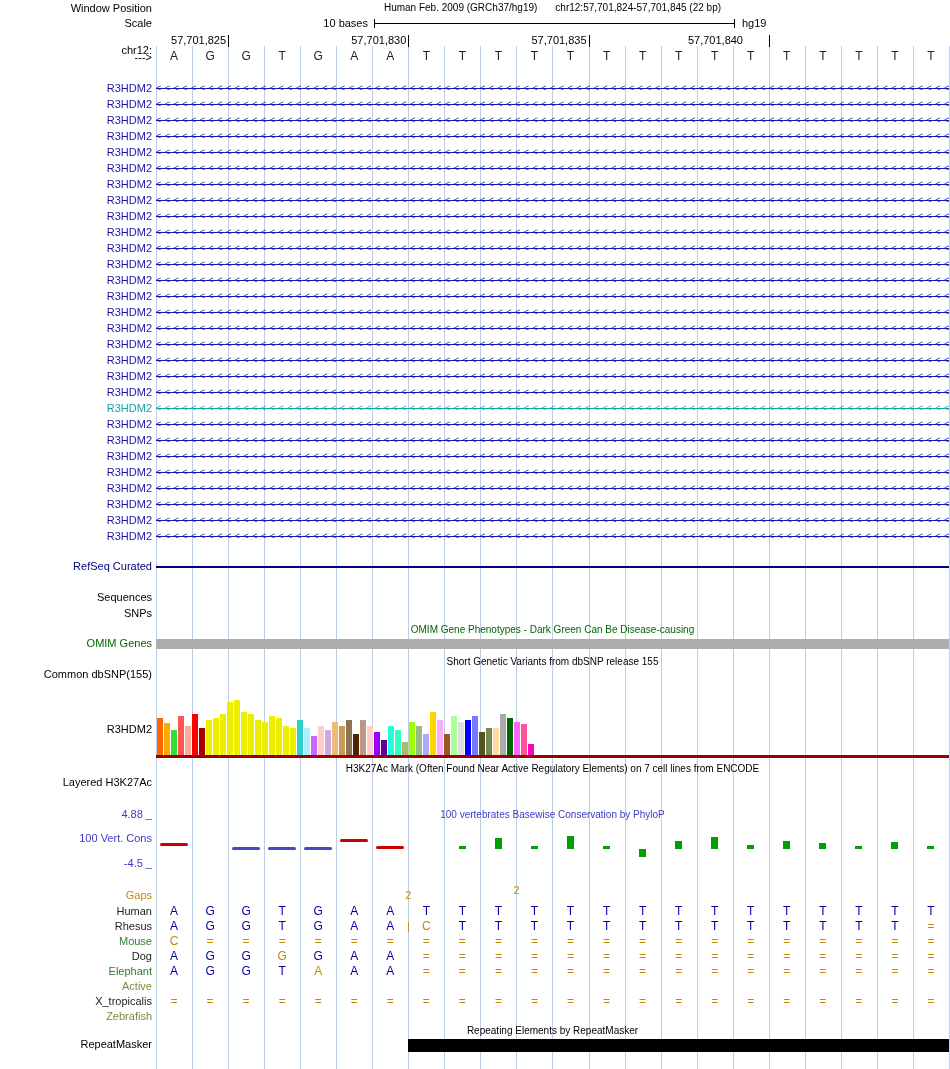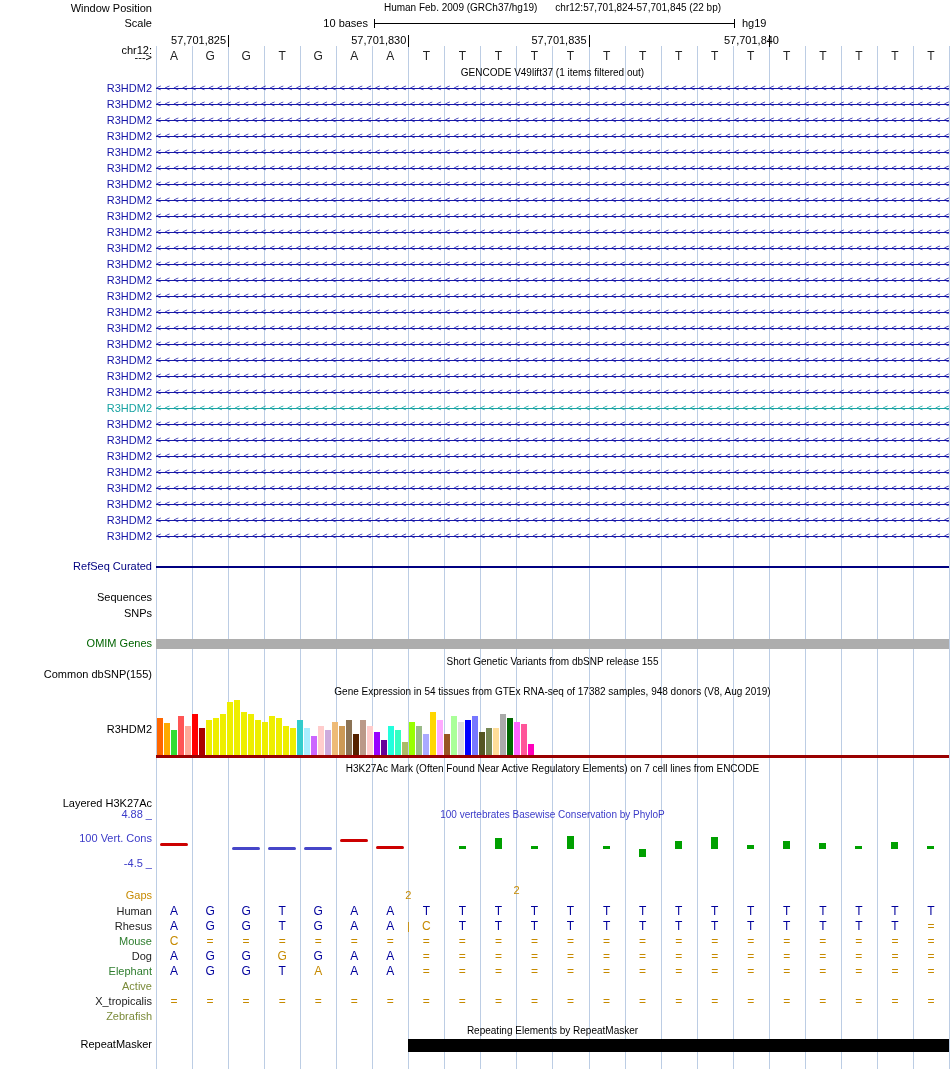--- a/index.html
+++ b/index.html
@@ -33,54 +33,53 @@
   <div class="leftlabel" style="top:17px">Scale</div>
   <div class="abs" style="left:156px;top:17px;width:212px;text-align:right;font-size:11px">10 bases</div>
   <div class="abs" style="left:374px;top:23px;width:361px;height:1px;background:#000"></div>
   <div class="abs" style="left:374px;top:19px;width:1px;height:9px;background:#000"></div>
   <div class="abs" style="left:734px;top:19px;width:1px;height:9px;background:#000"></div>
   <div class="abs" style="left:742px;top:17px;font-size:11px">hg19</div>
 
   <div class="leftlabel" style="top:44px">chr12:</div>
   <div class="leftlabel" style="top:51px">---&gt;</div>
 
-  <div class="ctitle" style="top:66px">GENCODE V49lift37 (1 items filtered out)</div>
 
   <div class="leftlabel navy" style="top:560px">RefSeq Curated</div>
 
   <div class="leftlabel" style="top:591px">Sequences</div>
   <div class="leftlabel" style="top:607px">SNPs</div>
 
+  <div class="ctitle green" style="top:623px">OMIM Gene Phenotypes - Dark Green Can Be Disease-causing</div>
   <div class="leftlabel green" style="top:637px">OMIM Genes</div>
 
   <div class="ctitle sm" style="top:655px">Short Genetic Variants from dbSNP release 155</div>
   <div class="leftlabel" style="top:668px">Common dbSNP(155)</div>
 
-  <div class="ctitle" style="top:685px">Gene Expression in 54 tissues from GTEx RNA-seq of 17382 samples, 948 donors (V8, Aug 2019)</div>
   <div class="leftlabel" style="top:723px">R3HDM2</div>
 
   <div class="ctitle" style="top:762px">H3K27Ac Mark (Often Found Near Active Regulatory Elements) on 7 cell lines from ENCODE</div>
-  <div class="leftlabel" style="top:797px">Layered H3K27Ac</div>
+  <div class="leftlabel" style="top:776px">Layered H3K27Ac</div>
 
   <div class="leftlabel blue" style="top:808px">4.88 _</div>
   <div class="ctitle blue" style="top:808px">100 vertebrates Basewise Conservation by PhyloP</div>
   <div class="leftlabel blue" style="top:832px">100 Vert. Cons</div>
   <div class="leftlabel blue" style="top:857px">-4.5 _</div>
 
   <div class="leftlabel orange" style="top:889px">Gaps</div>
 
   <div class="ctitle" style="top:1024px">Repeating Elements by RepeatMasker</div>
   <div class="leftlabel" style="top:1038px">RepeatMasker</div>
 <div style="position: absolute; left: 154.09px; top: 34px; width: 72px; text-align: right; font-size: 11px; white-space: nowrap;">57,701,825</div>
     <div style="position: absolute; left: 228.09px; top: 35px; width: 1px; height: 12px; background: rgb(0, 0, 0);"></div>
     <div style="position: absolute; left: 334.315px; top: 34px; width: 72px; text-align: right; font-size: 11px; white-space: nowrap;">57,701,830</div>
     <div style="position: absolute; left: 408.315px; top: 35px; width: 1px; height: 12px; background: rgb(0, 0, 0);"></div>
     <div style="position: absolute; left: 514.54px; top: 34px; width: 72px; text-align: right; font-size: 11px; white-space: nowrap;">57,701,835</div>
     <div style="position: absolute; left: 588.54px; top: 35px; width: 1px; height: 12px; background: rgb(0, 0, 0);"></div>
-    <div style="position: absolute; left: 707px; top: 34px; width: 72px; text-align: right; font-size: 11px; white-space: nowrap;">57,701,840</div>
+    <div style="position: absolute; left: 671px; top: 34px; width: 72px; text-align: right; font-size: 11px; white-space: nowrap;">57,701,840</div>
     <div style="position: absolute; left: 768.765px; top: 35px; width: 1px; height: 12px; background: rgb(0, 0, 0);"></div>
     <div style="position: absolute; left: 156px; top: 50px; width: 36.045px; text-align: center; font-size: 12px; line-height: 13px; color: rgb(34, 34, 34);">A</div>
     <div style="position: absolute; left: 192.045px; top: 50px; width: 36.045px; text-align: center; font-size: 12px; line-height: 13px; color: rgb(34, 34, 34);">G</div>
     <div style="position: absolute; left: 228.09px; top: 50px; width: 36.045px; text-align: center; font-size: 12px; line-height: 13px; color: rgb(34, 34, 34);">G</div>
     <div style="position: absolute; left: 264.135px; top: 50px; width: 36.045px; text-align: center; font-size: 12px; line-height: 13px; color: rgb(34, 34, 34);">T</div>
     <div style="position: absolute; left: 300.18px; top: 50px; width: 36.045px; text-align: center; font-size: 12px; line-height: 13px; color: rgb(34, 34, 34);">G</div>
     <div style="position: absolute; left: 336.225px; top: 50px; width: 36.045px; text-align: center; font-size: 12px; line-height: 13px; color: rgb(34, 34, 34);">A</div>
     <div style="position: absolute; left: 372.27px; top: 50px; width: 36.045px; text-align: center; font-size: 12px; line-height: 13px; color: rgb(34, 34, 34);">A</div>
     <div style="position: absolute; left: 408.315px; top: 50px; width: 36.045px; text-align: center; font-size: 12px; line-height: 13px; color: rgb(34, 34, 34);">T</div>
     <div style="position: absolute; left: 444.36px; top: 50px; width: 36.045px; text-align: center; font-size: 12px; line-height: 13px; color: rgb(34, 34, 34);">T</div>

